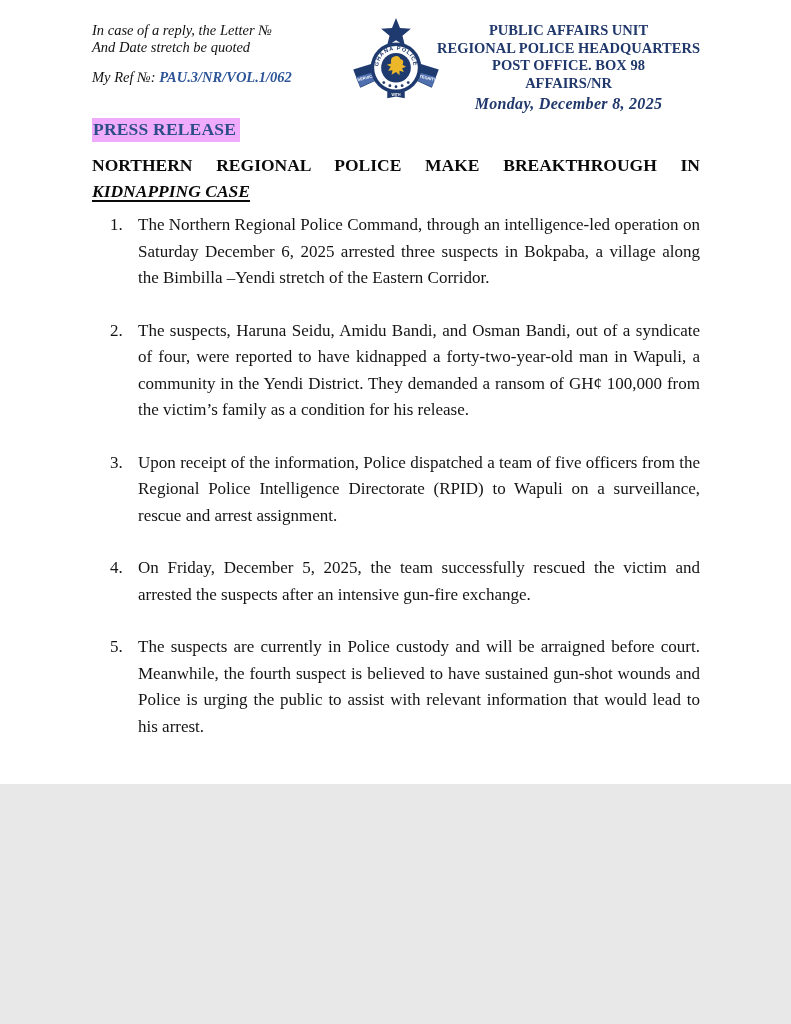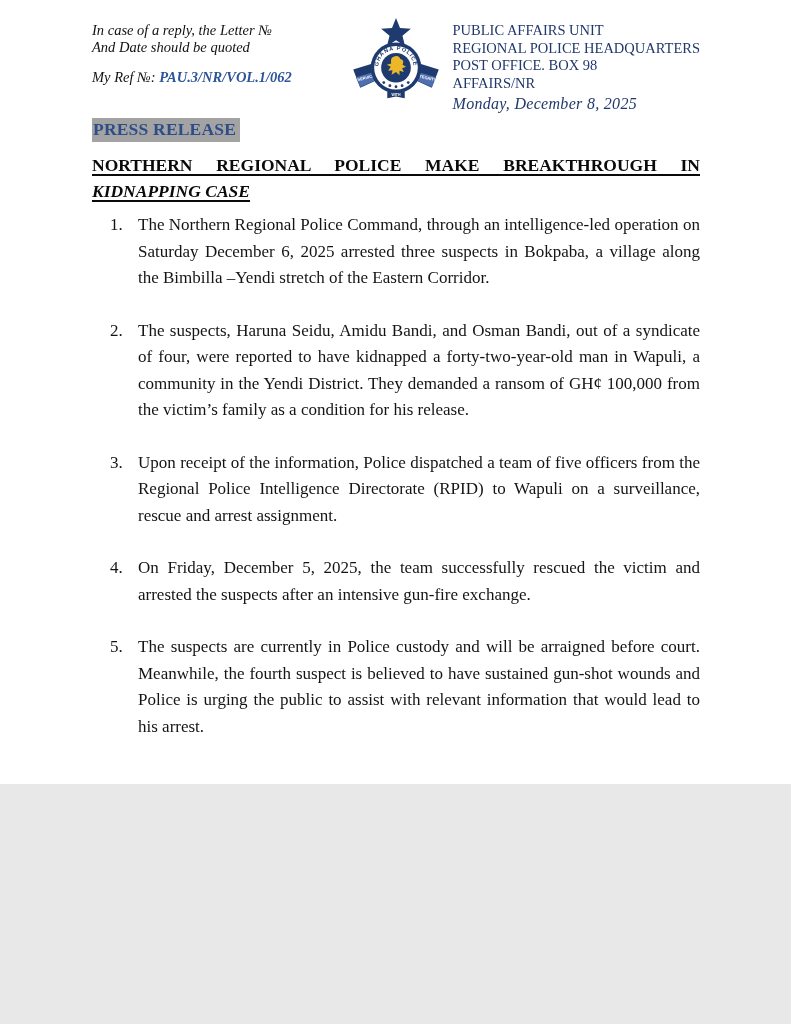--- a/index.html
+++ b/index.html
@@ -12,53 +12,53 @@
   
   .letterhead { position:relative; height:114px; }
   .lh-left {
     position:absolute; left:92px; top:22px;
     font-style:italic; font-size:14.5px; line-height:17px; color:#111;
   }
   .ref-line { margin-top:13px; }
   .ref-value { font-weight:bold; color:#2e5598; }
   .lh-logo { position:absolute; left:351px; top:18px; width:90px; height:96px; }
   .lh-right {
-    position:absolute; right:91px; top:22px; text-align:left;
-    color:#20386b; font-weight:normal; font-size:14.5px; line-height:17.5px;
+    position:absolute; right:91px; top:22px; text-align:center;
+    color:#20386b; font-weight:bold; font-size:14.5px; line-height:17.5px;
   }
   .date-line {
     font-size:16px; font-style:italic; margin-top:3px; color:#20386b; letter-spacing:.3px;
   }
   
   .doc-body { padding:0 91px 0 92px; }
   .press-release { margin-top:4px; }
   .press-release span {
-    display:inline-block; background:#a3a3a3; color:#2c4d87;
+    display:inline-block; background:#f0abfc; color:#2c4d87;
     font-weight:bold; font-size:17.5px; padding:1px 4px 2px 1px; letter-spacing:.2px;
   }
   .doc-title { margin-top:10px; font-weight:bold; font-size:17.5px; line-height:26px; color:#0a0a0a; }
-  .doc-title .l1 { text-align:justify; text-align-last:justify; text-decoration:underline; text-decoration-thickness:2px; text-underline-offset:3px; }
+  .doc-title .l1 { text-align:justify; text-align-last:justify; text-decoration-thickness:2px; text-underline-offset:3px; }
   .doc-title .l2 { text-decoration:underline; text-decoration-thickness:2px; text-underline-offset:3px;font-style:italic; }
   .plist { margin-top:8px; }
   .pitem { display:flex; margin-bottom:26px; }
   .pnum { width:28px; margin-left:18px; font-size:17px; line-height:26.5px; flex:none; }
   .ptext { flex:1; text-align:justify; font-size:17px; line-height:26.5px; }
   .signature { margin-top:40px; font-size:17px; line-height:27px; }
   .signed-label { font-weight:bold; letter-spacing:.3px; }
 </style>
 </head>
 <body>
 
 <div class="page">
 
   <header class="letterhead">
 
     <div class="lh-left">
       <div>In case of a reply, the Letter №</div>
-      <div>And Date should be quoted</div>
+      <div>And Date stretch be quoted</div>
       <div class="ref-line">
         <span>My Ref №:</span>
         <span class="ref-value">PAU.3/NR/VOL.1/062</span>
       </div>
     </div>
 
     <div class="lh-logo">
       <svg viewBox="0 0 100 110" width="90" height="96" aria-hidden="true">
 
         <polygon points="50,0 54.6,11.6 67,12.4 57.4,20.2 60.4,32.5 50,25.6 39.6,32.5 42.6,20.2 33,12.4 45.4,11.6" fill="#1e3a6e"></polygon>

